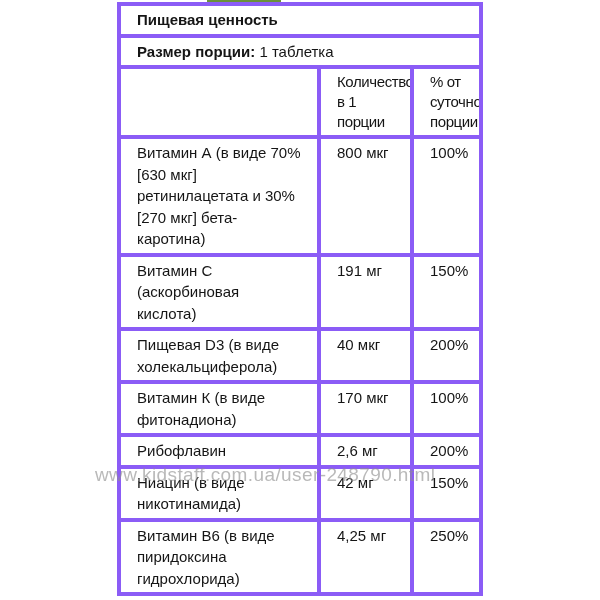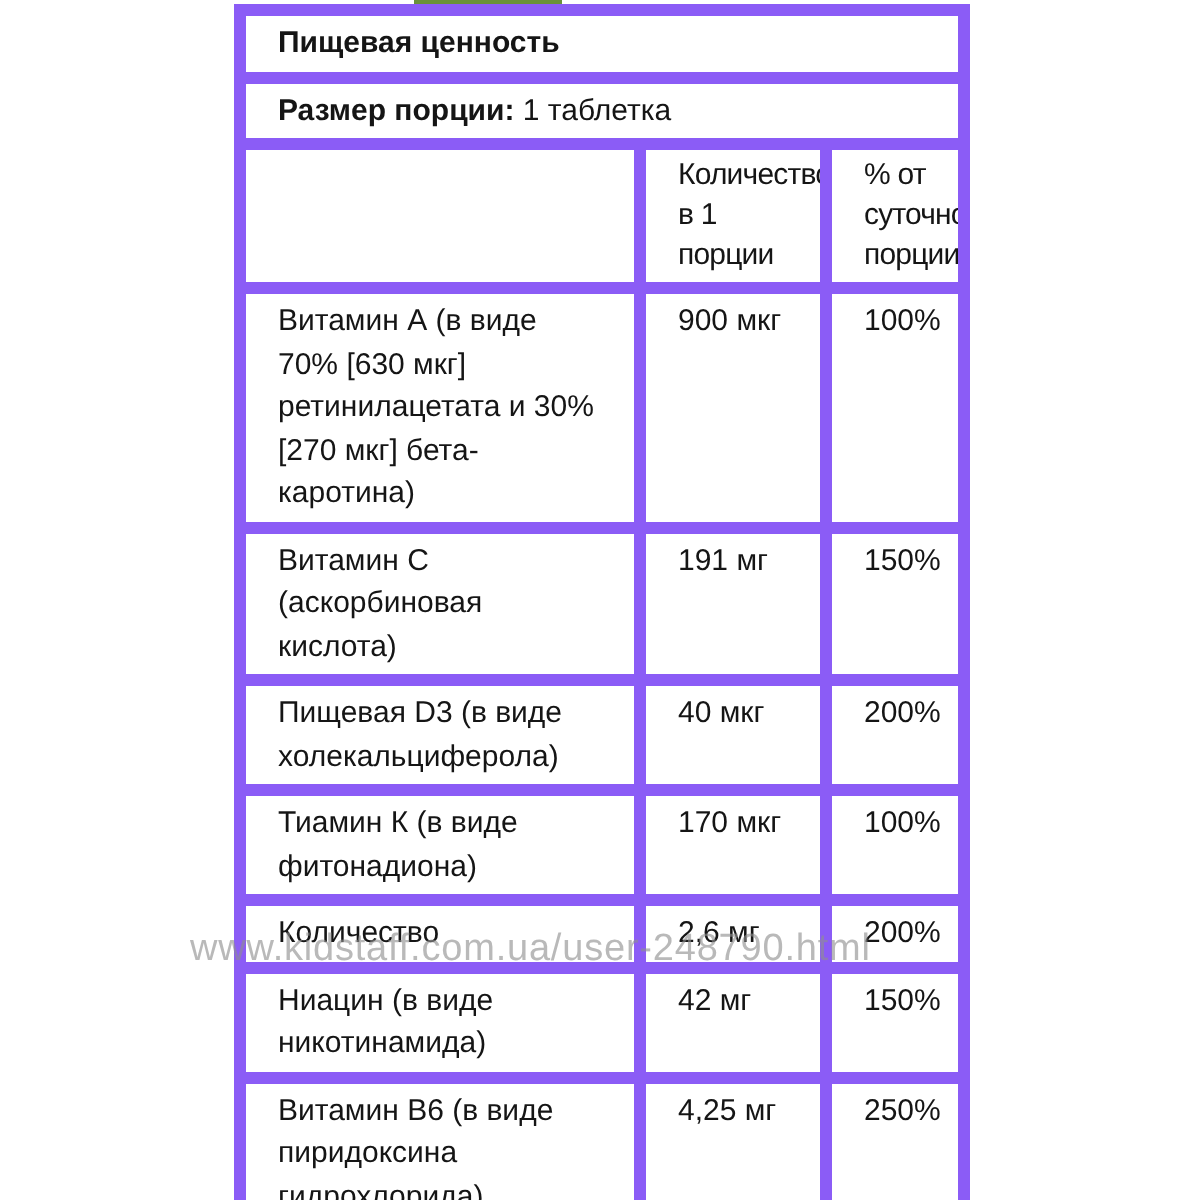--- a/index.html
+++ b/index.html
@@ -11,21 +11,21 @@
   }
   .green-bar{
     position:absolute;left:207px;top:0;width:74px;height:3px;
   }
   table.nutrition{
     position:absolute;left:117px;top:2px;width:362px;
     border-collapse:collapse;table-layout:fixed;
     border:2px solid #2e2e2e;
   }
   table.nutrition td{
-    border:6px solid #8b5cf6;
+    border:4px solid #8b5cf6;
     padding:3px 16px;
     font-size:15px;
     line-height:21.5px;
     vertical-align:top;
     overflow:hidden;
   }
   td.b, span.b{font-weight:700;}
   tr.hdr td{
     font-weight:400;
     letter-spacing:-0.4px;
@@ -57,40 +57,40 @@
     <tr>
       <td colspan="3"><span class="b">Размер порции:</span> <span>1 таблетка</span></td>
     </tr>
     <tr class="hdr">
       <td></td>
       <td>Количество в 1 порции</td>
       <td>% от суточной порции</td>
     </tr>
   <tr>
     <td>Витамин А (в виде 70% [630 мкг] ретинилацетата и 30% [270 мкг] бета-каротина)</td>
-    <td>900 мкг</td>
+    <td>800 мкг</td>
     <td>100%</td>
   </tr>
       <tr>
     <td>Витамин С (аскорбиновая кислота)</td>
     <td>191 мг</td>
     <td>150%</td>
   </tr>
       <tr>
     <td>Пищевая D3 (в виде холекальциферола)</td>
     <td>40 мкг</td>
     <td>200%</td>
   </tr>
       <tr>
-    <td>Тиамин К (в виде фитонадиона)</td>
+    <td>Витамин К (в виде фитонадиона)</td>
     <td>170 мкг</td>
     <td>100%</td>
   </tr>
       <tr>
-    <td>Количество</td>
+    <td>Рибофлавин</td>
     <td>2,6 мг</td>
     <td>200%</td>
   </tr>
       <tr>
     <td>Ниацин (в виде никотинамида)</td>
     <td>42 мг</td>
     <td>150%</td>
   </tr>
       <tr>
     <td>Витамин В6 (в виде пиридоксина гидрохлорида)</td>

